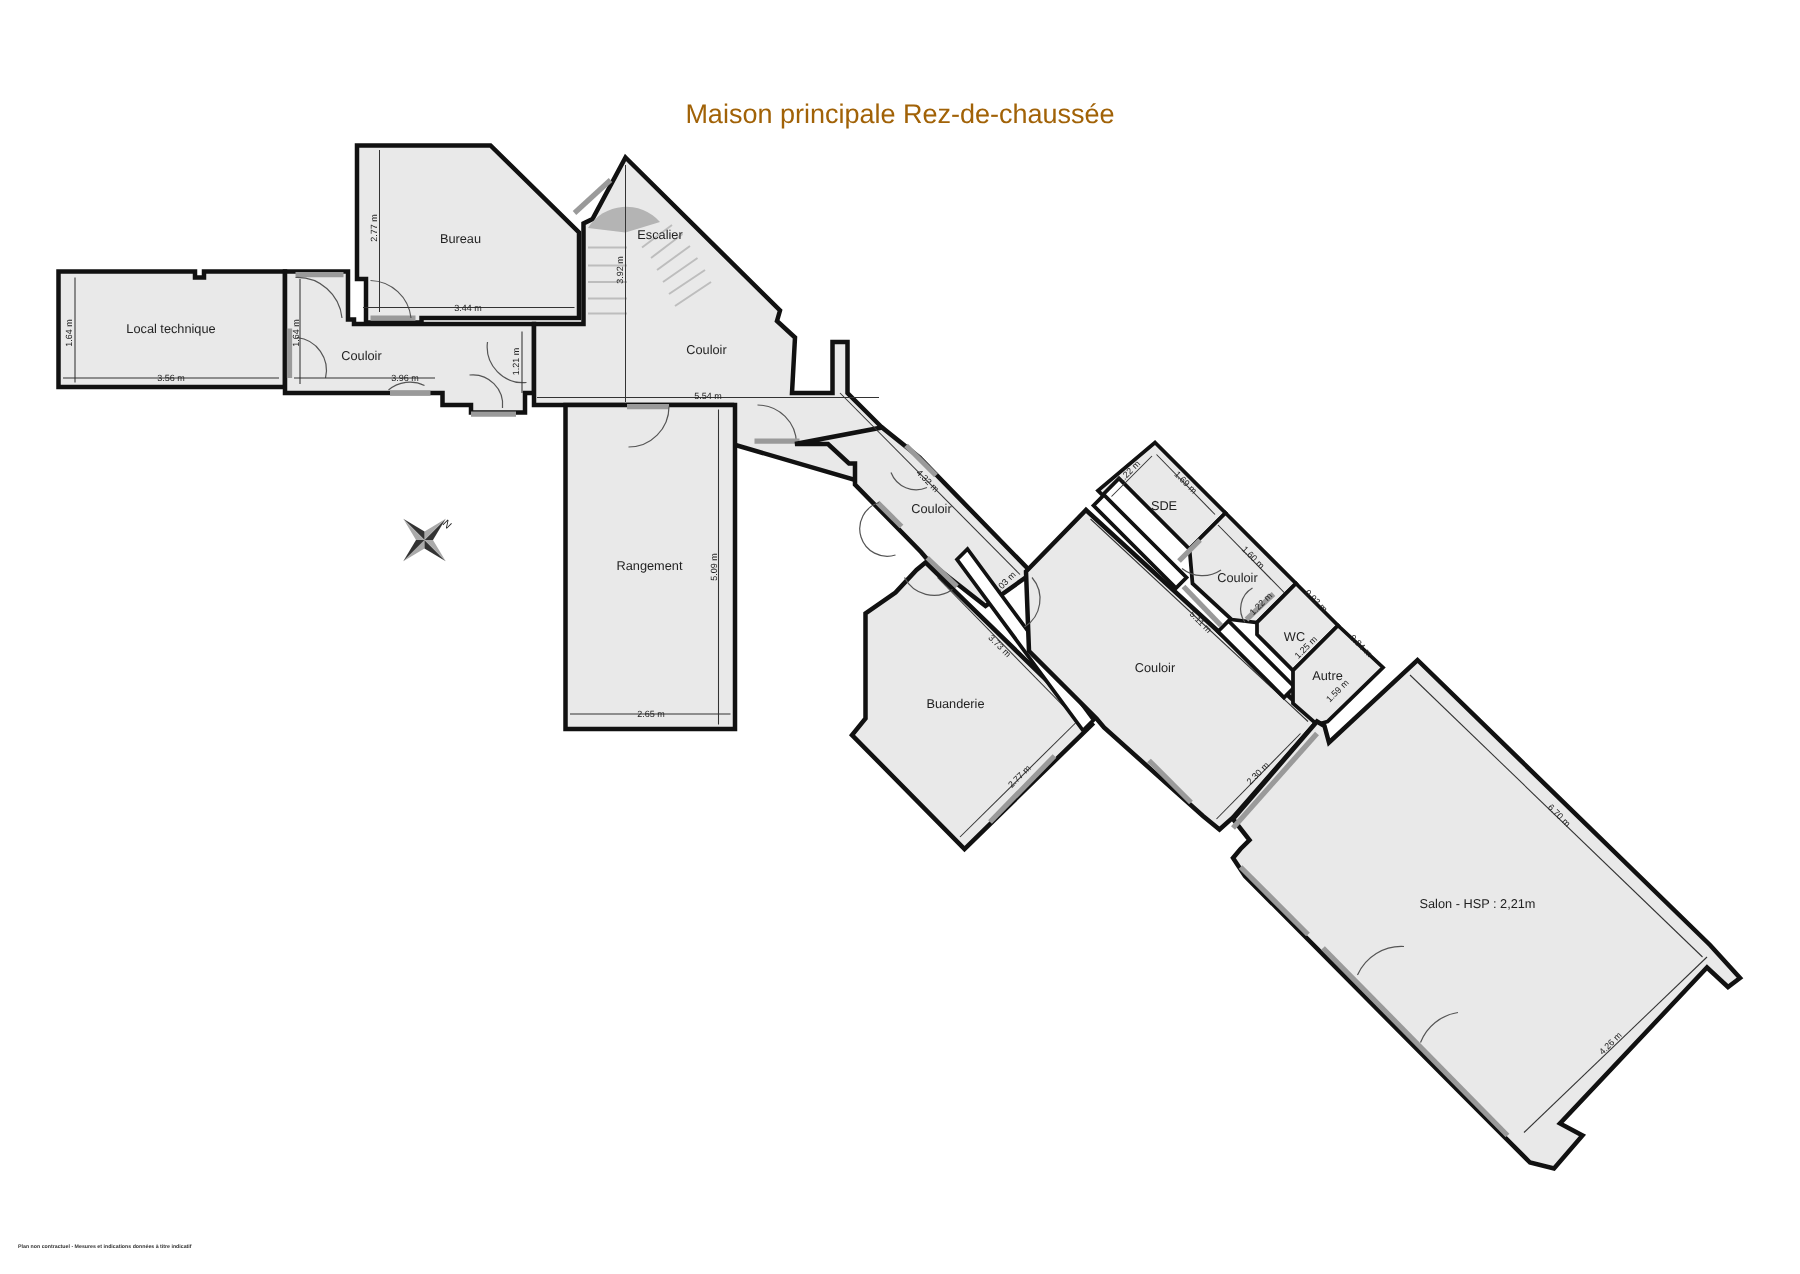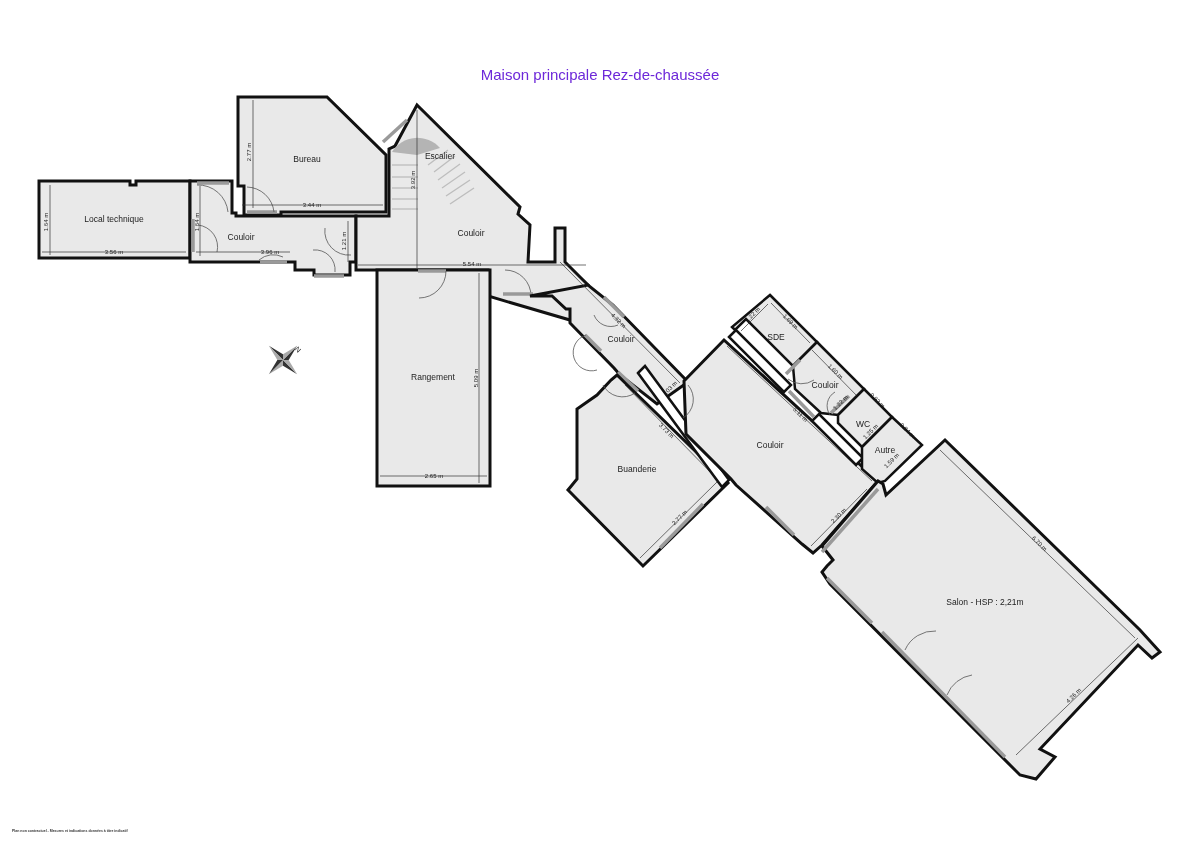--- a/index.html
+++ b/index.html
@@ -1,17 +1,17 @@
 <!DOCTYPE html>
 <html><head>
 <meta charset="utf-8">
 <style>
   html, body { margin: 0; padding: 0; background: #ffffff; }
   body { width: 1200px; height: 849px; position: relative; overflow: hidden; font-family: "Liberation Sans", sans-serif; }
-  .title { position: absolute; left: 0; width: 1200px; top: 66px; text-align: center; font-size: 15px; color: #6d28d9; }
+  .title { position: absolute; left: 0; width: 1200px; top: 66px; text-align: center; font-size: 18px; color: #a16207; }
   svg.plan { position: absolute; left: 0; top: 0; }
   .room { fill: #e9e9e9; stroke: #111; stroke-width: 3; stroke-linejoin: miter; }
   .room-thin { fill: #e9e9e9; stroke: #111; stroke-width: 2.5; }
   .wall-double { fill: #fff; stroke: #111; stroke-width: 2.5; }
   .dim { stroke: #333; stroke-width: 0.7; fill: none; }
   .dim-text { font-size: 6px; fill: #222; font-family: "Liberation Sans", sans-serif; }
   .room-label { font-size: 8.5px; fill: #222; font-family: "Liberation Sans", sans-serif; text-anchor: middle; dominant-baseline: middle; }
   .door-arc { fill: none; stroke: #555; stroke-width: 0.8; }
   .window { stroke: #9a9a9a; stroke-width: 3.5; }
   .stair { stroke: #bdbdbd; stroke-width: 1.3; }

